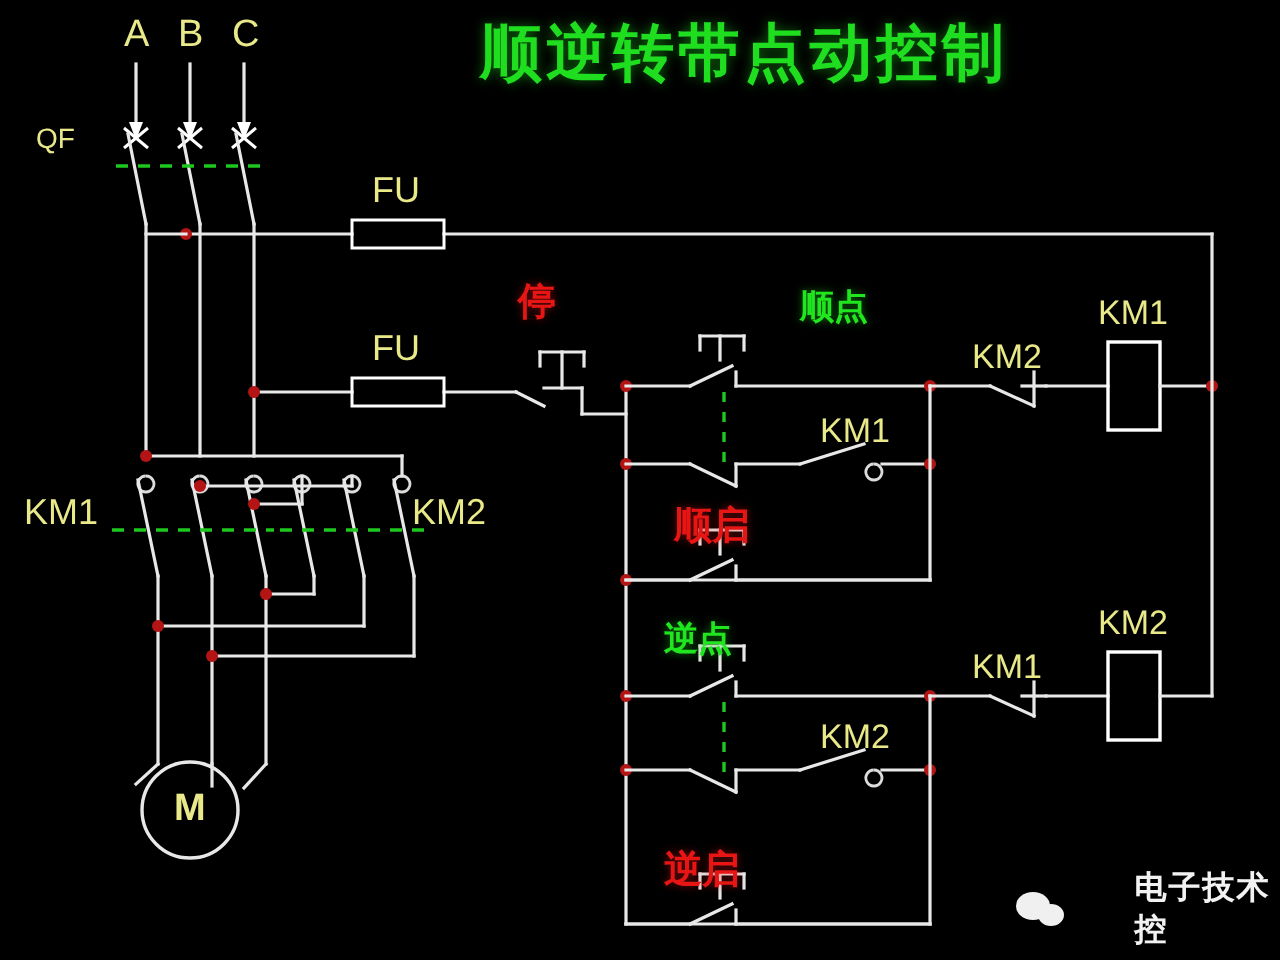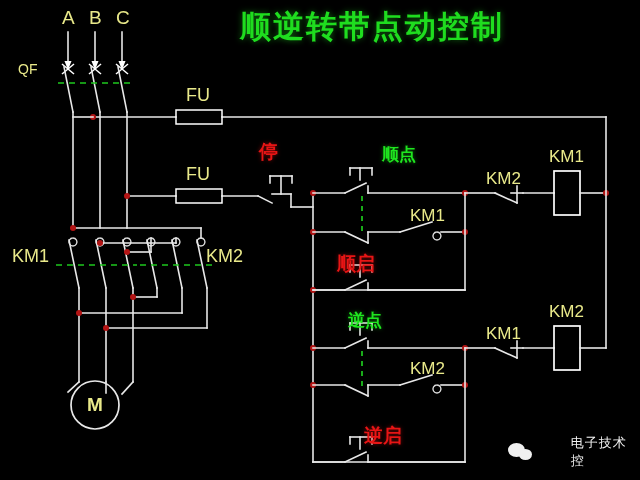--- a/index.html
+++ b/index.html
@@ -33,21 +33,21 @@
     font-size:31px;
     letter-spacing:2px;
     text-shadow:0 0 6px rgba(30,200,30,.55);
     font-family:"DejaVu Sans","Liberation Sans",sans-serif;
   }
   .cn{font-family:"DejaVu Sans","Liberation Sans",sans-serif;font-weight:bold;}
   .cn-green{color:#1fe61f;font-size:17px;text-shadow:0 0 4px rgba(30,220,30,.5);}
   .cn-red{color:#e81515;font-size:19px;text-shadow:0 0 4px rgba(230,20,20,.5);}
 
   .wm{position:absolute;display:flex;align-items:center;gap:5px;}
-  .wm-main{color:#f2f2f2;font-size:13px;font-weight:normal;letter-spacing:1px;
+  .wm-main{color:#f2f2f2;font-size:16px;font-weight:bold;letter-spacing:1px;
            font-family:"DejaVu Sans","Liberation Sans",sans-serif;margin-left:32px;}
   .wm-sub{position:absolute;color:#d8d8d8;font-size:15px;font-weight:bold;letter-spacing:1px;
           opacity:.82;font-family:"DejaVu Sans","Liberation Sans",sans-serif;}
   .wchat{width:26px;height:19px;position:relative;}
   .wchat b{position:absolute;display:block;background:#f0f0f0;border-radius:50%;}
   .b1{width:17px;height:14px;left:0;top:0;}
   .b2{width:13px;height:11px;left:11px;top:6px;}
 </style>
 </head>
 <body>
@@ -296,24 +296,24 @@
 
   <div class="lbl lbl-yellow" style="left:186px;top:86px;font-size:18px;">FU</div>
   <div class="lbl lbl-yellow" style="left:186px;top:165px;font-size:18px;">FU</div>
 
   <div class="lbl lbl-yellow" style="left:12px;top:247px;font-size:18px;">KM1</div>
   <div class="lbl lbl-yellow" style="left:206px;top:247px;font-size:18px;">KM2</div>
 
   <div class="lbl lbl-motor" style="left:87px;top:395px;font-size:19px;font-weight:bold;">M</div>
 
   <div class="lbl cn cn-red" style="left:259px;top:142px;">停</div>
-  <div class="lbl cn cn-green" style="left:338px;top:146px;padding-left:44px;">顺点</div>
+  <div class="lbl cn cn-green" style="left:356px;top:146px;padding-left:44px;">顺点</div>
   <div class="lbl cn cn-red" style="left:337px;top:254px;">顺启</div>
-  <div class="lbl cn cn-green" style="left:348px;top:312px;">逆点</div>
-  <div class="lbl cn cn-red" style="left:332px;top:426px;margin-left:32px;">逆启</div>
+  <div class="lbl cn cn-green" style="left:332px;top:312px;">逆点</div>
+  <div class="lbl cn cn-red" style="left:332px;top:426px;">逆启</div>
 
   <div class="lbl lbl-yellow" style="left:486px;top:170px;font-size:17px;">KM2</div>
   <div class="lbl lbl-yellow" style="left:549px;top:148px;font-size:17px;">KM1</div>
   <div class="lbl lbl-yellow" style="left:410px;top:207px;font-size:17px;">KM1</div>
 
   <div class="lbl lbl-yellow" style="left:486px;top:325px;font-size:17px;">KM1</div>
   <div class="lbl lbl-yellow" style="left:549px;top:303px;font-size:17px;">KM2</div>
   <div class="lbl lbl-yellow" style="left:410px;top:360px;font-size:17px;">KM2</div>
 
   <div class="wm" style="left:508px;top:434px;">

